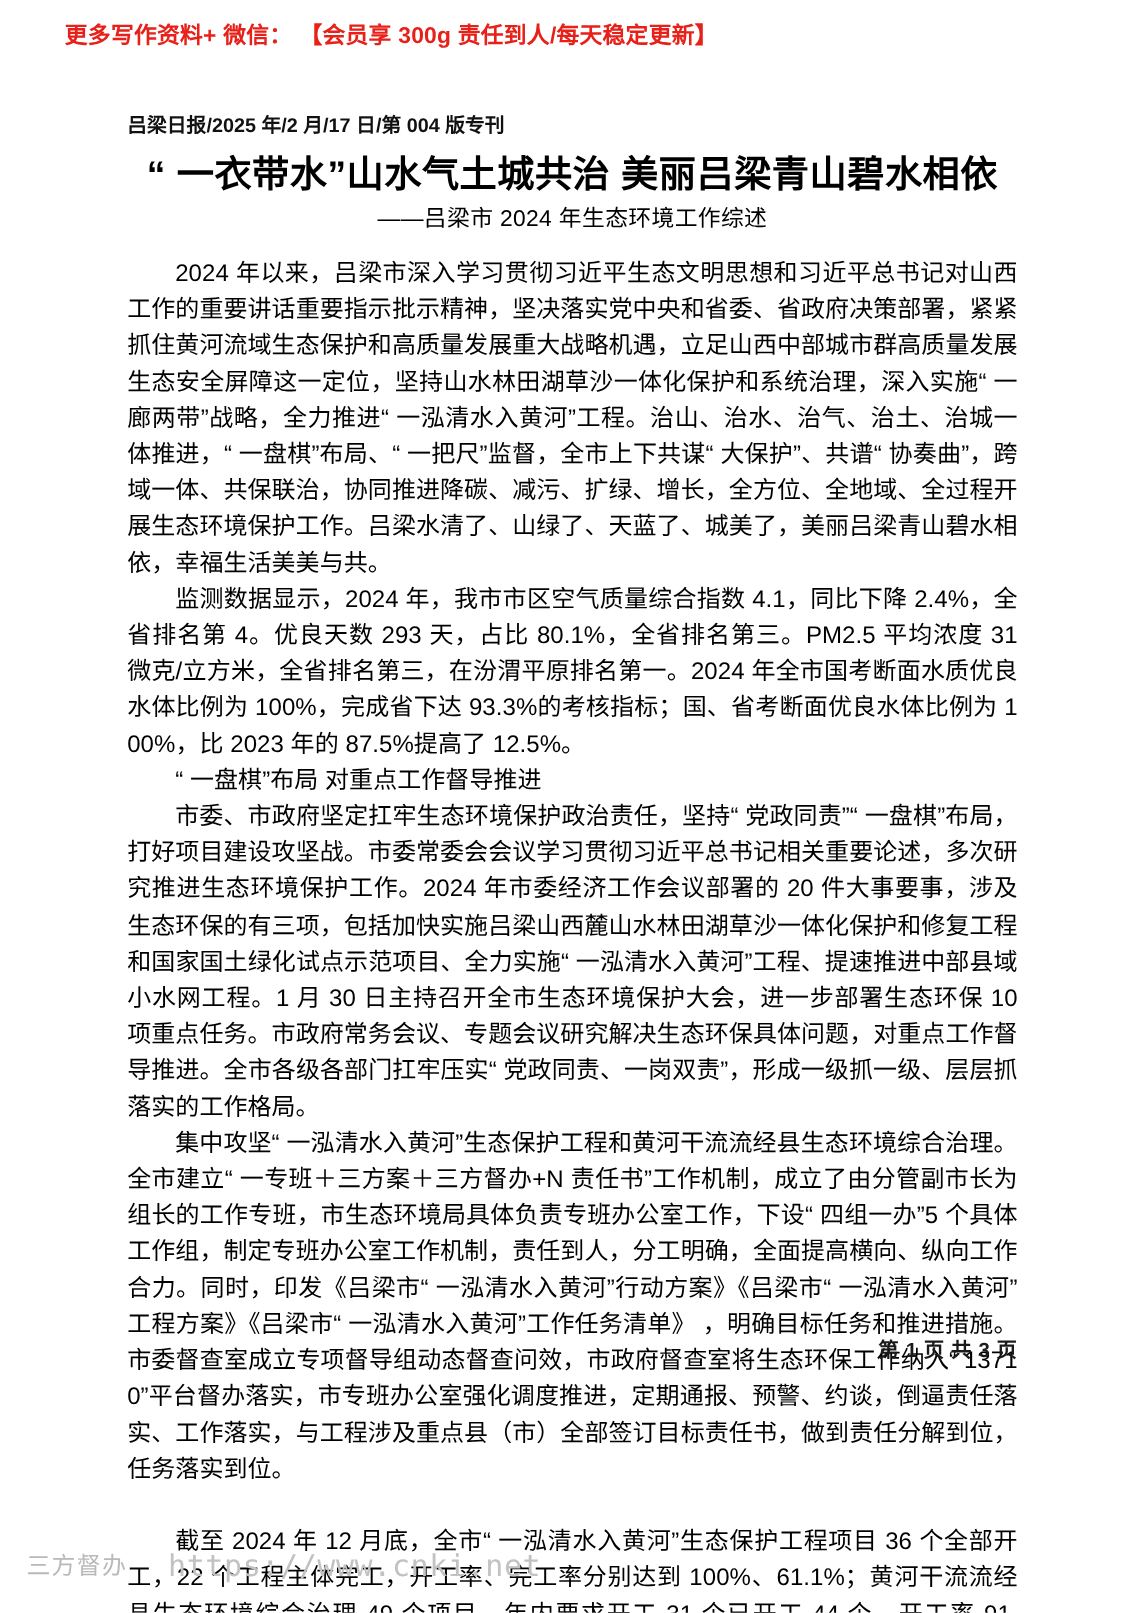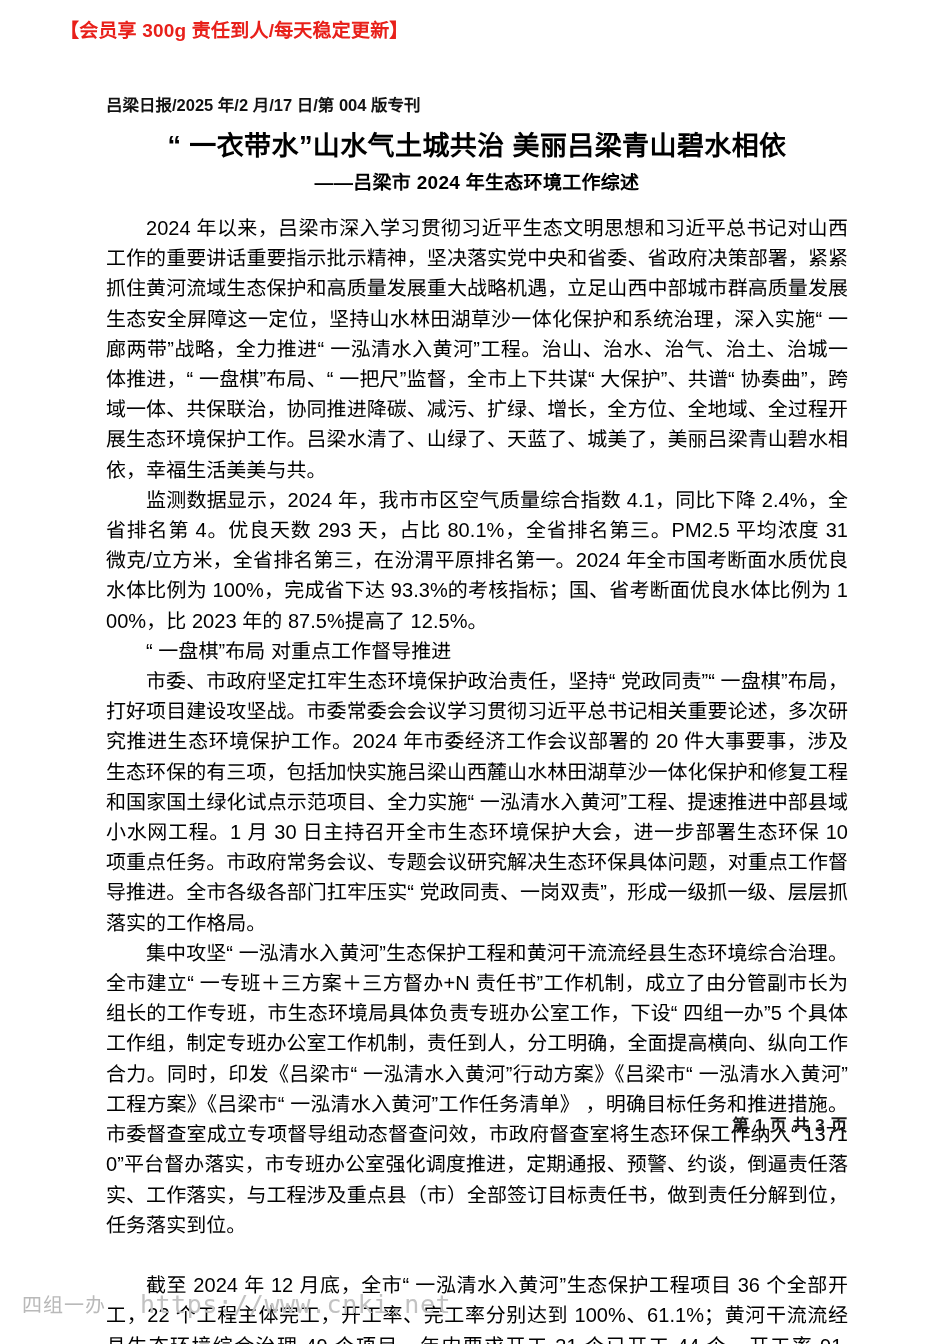--- a/index.html
+++ b/index.html
@@ -58,30 +58,30 @@
     line-height: 26px;
     font-weight: 700;
     color: #111;
     width: 470px;
     margin: 0 0 10px 0;
   }
 
   
   .headline {
     text-align: center;
-    font-size: 27px;
+    font-size: 31px;
     font-weight: 700;
     line-height: 36px;
     margin: 9px 0 0 0;
     letter-spacing: 0.4px;
   }
   .subheadline {
     text-align: center;
     font-size: 19px;
-    font-weight: 700;
+    font-weight: 400;
     line-height: 32px;
     margin: 3px 0 14px 0;
     letter-spacing: 0.3px;
   }
 
   
   .para {
     font-size: 20px;
     line-height: 30.2px;
     text-align: justify;
@@ -134,20 +134,21 @@
     letter-spacing: 0.5px;
     line-height: 1;
   }
 </style>
 </head>
 <body>
 
 <div class="sheet">
 
   <div class="promo-banner">
+    <span class="seg">更多写作资料+ 微信：</span>
     <span class="sp-s"></span>
     <span class="seg">【会员享 300g 责任到人/每天稳定更新】</span>
   </div>
 
   <div class="content">
 
     <div class="masthead">吕梁日报/2025 年/2 月/17 日/第 004 版专刊</div>
 
     <h1 class="headline">“ 一衣带水”山水气土城共治  美丽吕梁青山碧水相依</h1>
     <h2 class="subheadline">——吕梁市 2024 年生态环境工作综述</h2>
@@ -160,18 +161,18 @@
     <div class="spacer-line"></div>
     <p class="para">截至 2024 年 12 月底，全市“ 一泓清水入黄河”生态保护工程项目 36 个全部开工，22 个工程主体完工，开工率、完工率分别达到 100%、61.1%；黄河干流流经县生态环境综合治理 49 个项目，年内要求开工 31 个已开工 44 个，开工率 91.7%，累计完工 20 个，2024 年要求完工 18 个已全部完工。</p>
     <p class="para">提级推动交城工业园区环境污染综合治理，累计整改扬尘污染、厂区异味等突出问题 1253 个，生态环境部于会文副部长去年 4 月来吕调研时给予了肯定。孝义园区完成 5 个铁路发运站物料大棚全封闭改造，210 辆氢能重卡投运。文水园区启动建设投资 3000 万元高炉环保节能治理等</p>
 
   </div>
 
   <div class="page-footer">第 1 页 共 3 页</div>
 
   <div class="watermark">
     <span class="wm-logo">
-      <span>四组一办</span>
+      <span>三方督办</span>
     </span>
     <span class="wm-url">https://www.cnki.net</span>
   </div>
 
 </div>
 
 </body></html>

